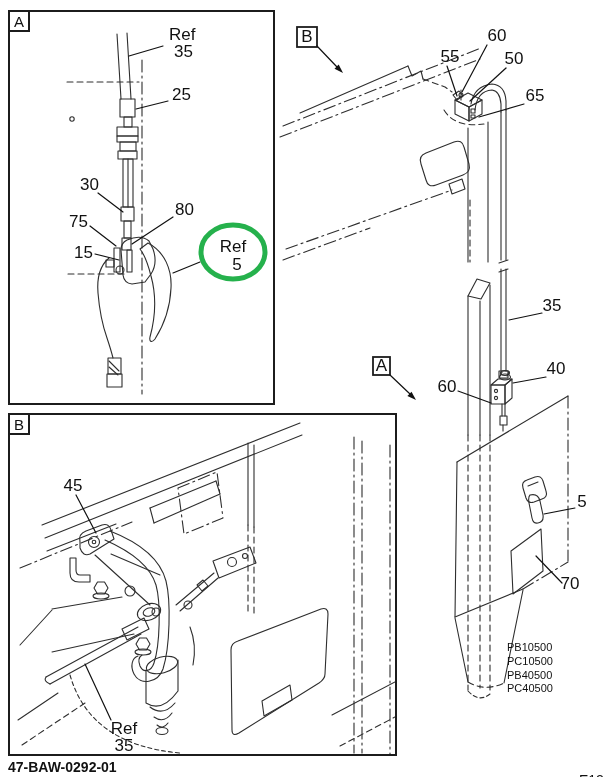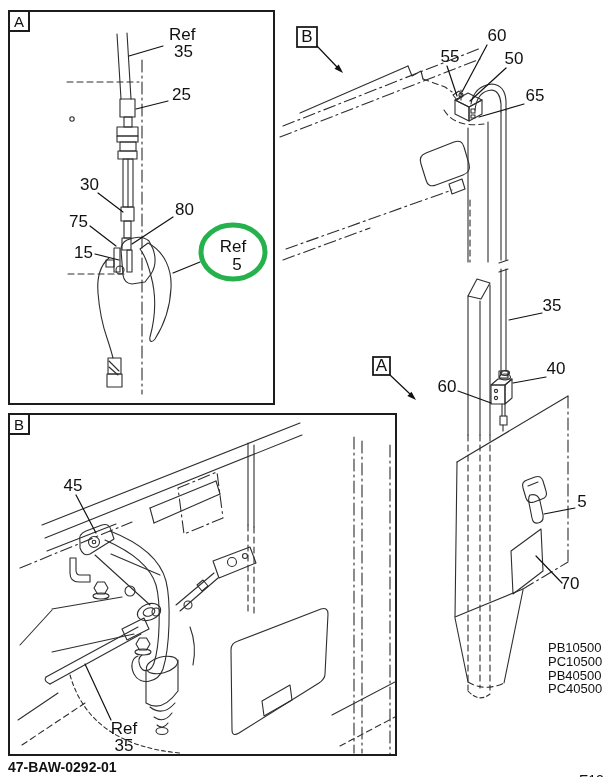--- a/index.html
+++ b/index.html
@@ -16,21 +16,21 @@
   svg{stroke-linecap:round;}
   .art{fill:none;stroke:#2e2e2e;stroke-width:1.1;stroke-linejoin:round;}
   .dd{stroke-dasharray:12 4 2 4;}   
   .hd{stroke-dasharray:6 4;}        
   .sd{stroke-dasharray:4 3;}
   .ld{fill:none;stroke:#111;stroke-width:1.2;}
   .marker-box{fill:#fff;stroke:#1c1c1c;stroke-width:1.8;}
   .ah{fill:#111;stroke:none;}
   text{fill:#111;stroke:none;font-family:"Liberation Sans",sans-serif;font-size:17px;}
   text.mid{text-anchor:middle;}
-  .part-numbers{position:absolute;left:548px;top:641px;font-size:13px;line-height:13.8px;white-space:nowrap;}
+  .part-numbers{position:absolute;left:507px;top:641px;font-size:11px;line-height:13.8px;white-space:nowrap;}
   .drawing-number{position:absolute;left:8px;top:759px;font-size:14px;font-weight:bold;}
   .page-code{position:absolute;left:579px;top:760px;font-size:14px;margin-top:12px;}
 </style>
 </head>
 <body>
 
 <div class="page">
 
   <div class="inset inset-a">
     <div class="corner-label">

